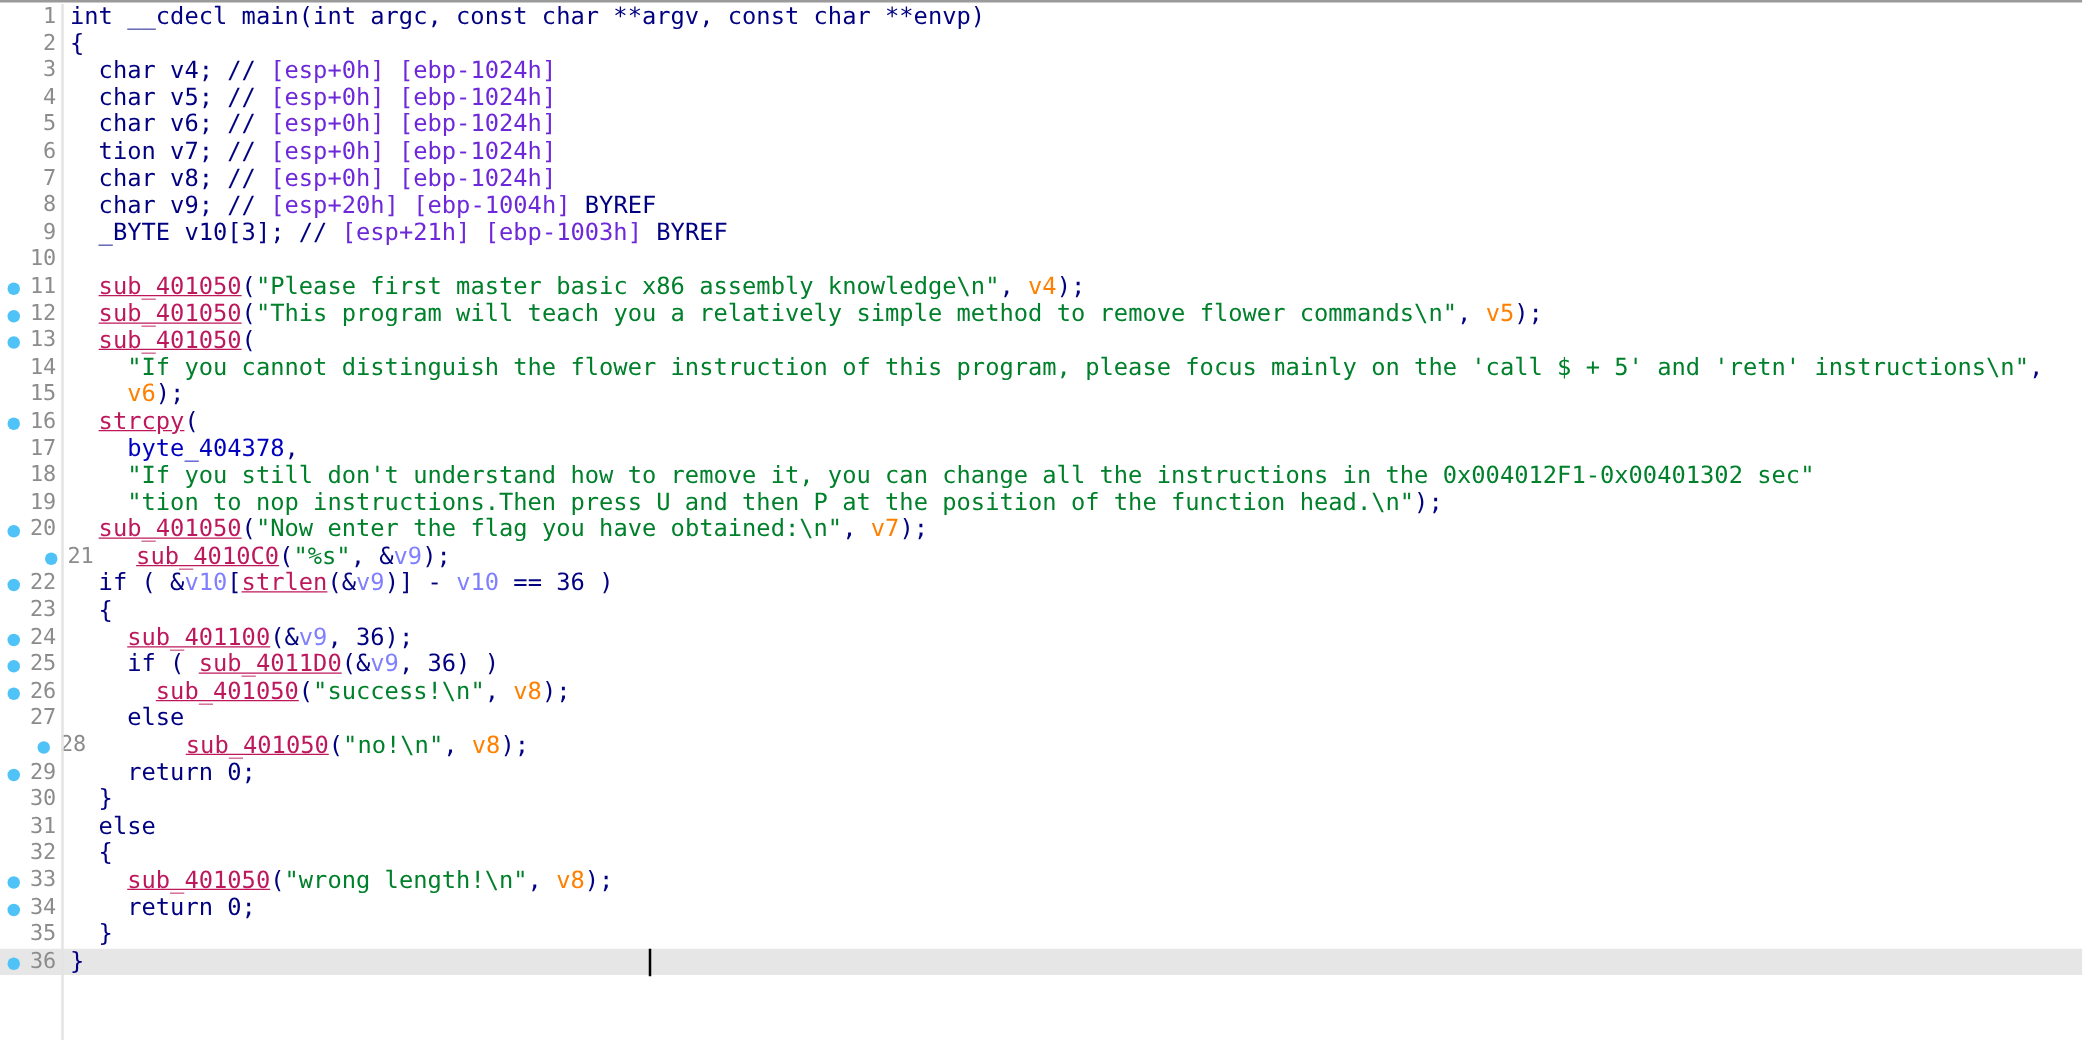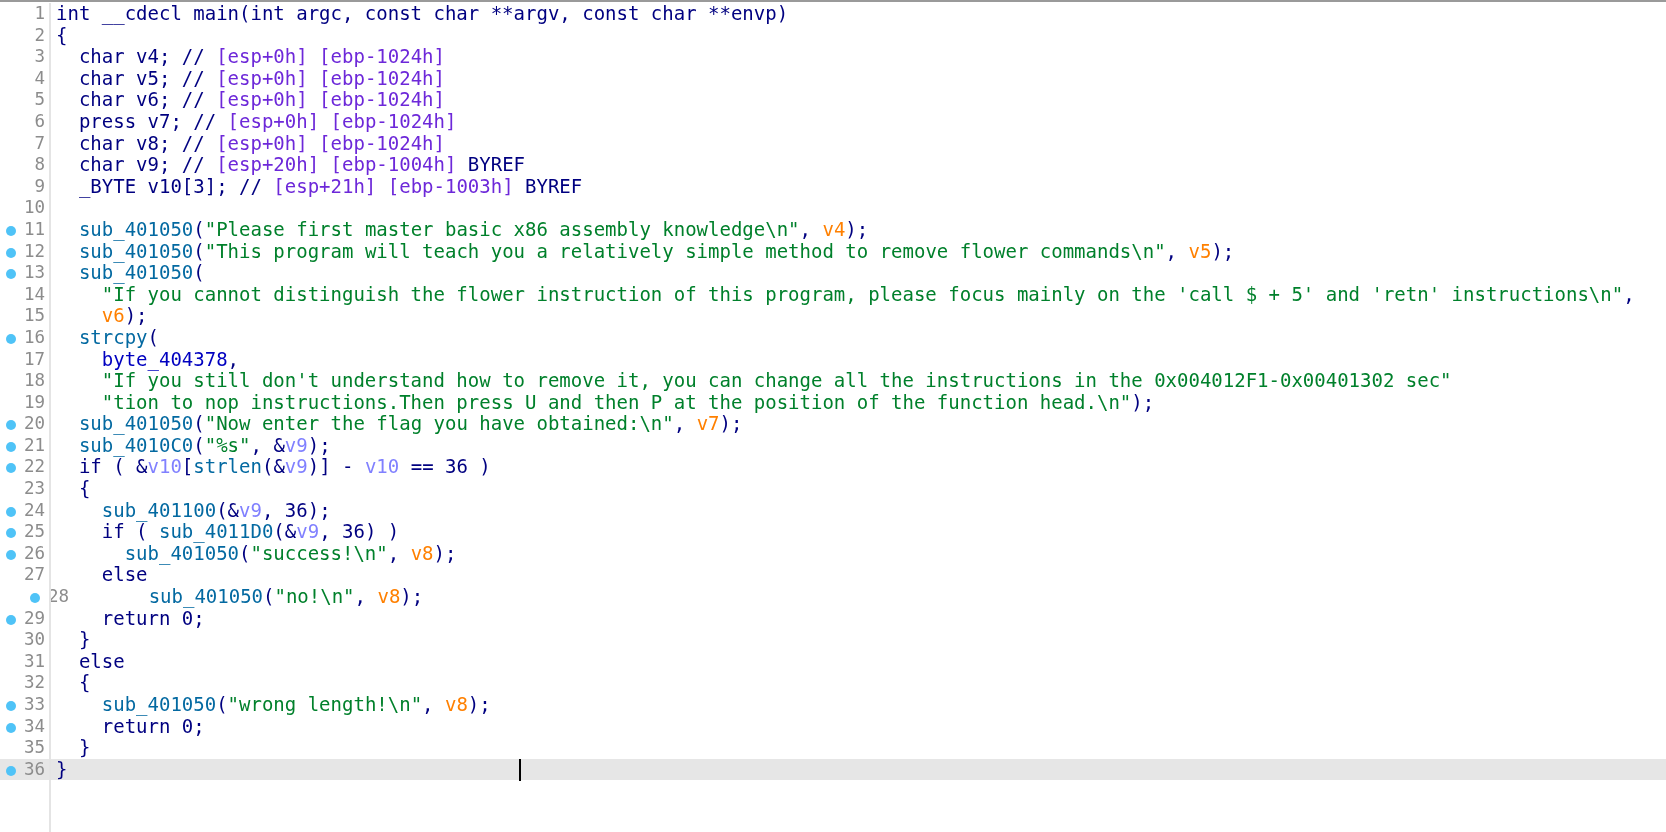--- a/index.html
+++ b/index.html
@@ -91,21 +91,21 @@
     position: absolute;
     left: 56px;
     top: 0;
     white-space: pre;
     font-size: 19px;
     letter-spacing: 0px;
   }
 
   
   .t-kw      { color: #000080; }
-  .t-fn      { color: #0369a1; font-weight: normal; }  
+  .t-fn      { color: #be185d; font-weight: normal; text-decoration: underline; }  
   .t-str     { color: #00802b; }
   .t-lvar    { color: #8080ff; }  
   .t-cmt     { color: #000080; }  
   .t-stk     { color: #6d28d9; }  
   .t-arg     { color: #ff8000; }  
   .t-gvar    { color: #0000c0; }  
   .t-byref   { color: #000080; }
 
   #text-caret {
     position: absolute;
@@ -125,36 +125,36 @@
   <div id="top-divider"></div>
 
   <div id="gutter-rule"></div>
 
   <div id="code-lines">
       <div class="code-line" style="height: 21.6px; line-height: 21.6px;"><span class="bp-dot empty"></span><span class="lineno">1</span><span class="linetext"><span class="t-kw">int __cdecl main(int argc, const char **argv, const char **envp)</span></span></div>
       <div class="code-line" style="height: 21.6px; line-height: 21.6px;"><span class="bp-dot empty"></span><span class="lineno">2</span><span class="linetext"><span class="t-kw">{</span></span></div>
       <div class="code-line" style="height: 21.6px; line-height: 21.6px;"><span class="bp-dot empty"></span><span class="lineno">3</span><span class="linetext"><span class="t-kw">  char v4; </span><span class="t-cmt">// </span><span class="t-stk">[esp+0h] [ebp-1024h]</span></span></div>
       <div class="code-line" style="height: 21.6px; line-height: 21.6px;"><span class="bp-dot empty"></span><span class="lineno">4</span><span class="linetext"><span class="t-kw">  char v5; </span><span class="t-cmt">// </span><span class="t-stk">[esp+0h] [ebp-1024h]</span></span></div>
       <div class="code-line" style="height: 21.6px; line-height: 21.6px;"><span class="bp-dot empty"></span><span class="lineno">5</span><span class="linetext"><span class="t-kw">  char v6; </span><span class="t-cmt">// </span><span class="t-stk">[esp+0h] [ebp-1024h]</span></span></div>
-      <div class="code-line" style="height: 21.6px; line-height: 21.6px;"><span class="bp-dot empty"></span><span class="lineno">6</span><span class="linetext"><span class="t-kw">  press v7; </span><span class="t-cmt">// </span><span class="t-stk">[esp+0h] [ebp-1024h]</span></span></div>
+      <div class="code-line" style="height: 21.6px; line-height: 21.6px;"><span class="bp-dot empty"></span><span class="lineno">6</span><span class="linetext"><span class="t-kw">  tion v7; </span><span class="t-cmt">// </span><span class="t-stk">[esp+0h] [ebp-1024h]</span></span></div>
       <div class="code-line" style="height: 21.6px; line-height: 21.6px;"><span class="bp-dot empty"></span><span class="lineno">7</span><span class="linetext"><span class="t-kw">  char v8; </span><span class="t-cmt">// </span><span class="t-stk">[esp+0h] [ebp-1024h]</span></span></div>
       <div class="code-line" style="height: 21.6px; line-height: 21.6px;"><span class="bp-dot empty"></span><span class="lineno">8</span><span class="linetext"><span class="t-kw">  char v9; </span><span class="t-cmt">// </span><span class="t-stk">[esp+20h] [ebp-1004h] </span><span class="t-byref">BYREF</span></span></div>
       <div class="code-line" style="height: 21.6px; line-height: 21.6px;"><span class="bp-dot empty"></span><span class="lineno">9</span><span class="linetext"><span class="t-kw">  _BYTE v10[3]; </span><span class="t-cmt">// </span><span class="t-stk">[esp+21h] [ebp-1003h] </span><span class="t-byref">BYREF</span></span></div>
       <div class="code-line" style="height: 21.6px; line-height: 21.6px;"><span class="bp-dot empty"></span><span class="lineno">10</span><span class="linetext"><span class="t-kw"></span></span></div>
       <div class="code-line" style="height: 21.6px; line-height: 21.6px;"><span class="bp-dot"></span><span class="lineno">11</span><span class="linetext"><span class="t-kw">  </span><span class="t-fn">sub_401050</span><span class="t-kw">(</span><span class="t-str">"Please first master basic x86 assembly knowledge\n"</span><span class="t-kw">, </span><span class="t-arg">v4</span><span class="t-kw">);</span></span></div>
       <div class="code-line" style="height: 21.6px; line-height: 21.6px;"><span class="bp-dot"></span><span class="lineno">12</span><span class="linetext"><span class="t-kw">  </span><span class="t-fn">sub_401050</span><span class="t-kw">(</span><span class="t-str">"This program will teach you a relatively simple method to remove flower commands\n"</span><span class="t-kw">, </span><span class="t-arg">v5</span><span class="t-kw">);</span></span></div>
       <div class="code-line" style="height: 21.6px; line-height: 21.6px;"><span class="bp-dot"></span><span class="lineno">13</span><span class="linetext"><span class="t-kw">  </span><span class="t-fn">sub_401050</span><span class="t-kw">(</span></span></div>
       <div class="code-line" style="height: 21.6px; line-height: 21.6px; padding-left: 24px;"><span class="bp-dot empty"></span><span class="lineno">14</span><span class="linetext"><span class="t-kw">    </span><span class="t-str">"If you cannot distinguish the flower instruction of this program, please focus mainly on the 'call $ + 5' and 'retn' instructions\n"</span><span class="t-kw">,</span></span></div>
       <div class="code-line" style="height: 21.6px; line-height: 21.6px;"><span class="bp-dot empty"></span><span class="lineno">15</span><span class="linetext"><span class="t-kw">    </span><span class="t-arg">v6</span><span class="t-kw">);</span></span></div>
       <div class="code-line" style="height: 21.6px; line-height: 21.6px;"><span class="bp-dot"></span><span class="lineno">16</span><span class="linetext"><span class="t-kw">  </span><span class="t-fn">strcpy</span><span class="t-kw">(</span></span></div>
       <div class="code-line" style="height: 21.6px; line-height: 21.6px;"><span class="bp-dot empty"></span><span class="lineno">17</span><span class="linetext"><span class="t-kw">    </span><span class="t-gvar">byte_404378</span><span class="t-kw">,</span></span></div>
       <div class="code-line" style="height: 21.6px; line-height: 21.6px;"><span class="bp-dot empty"></span><span class="lineno">18</span><span class="linetext"><span class="t-kw">    </span><span class="t-str">"If you still don't understand how to remove it, you can change all the instructions in the 0x004012F1-0x00401302 sec"</span></span></div>
       <div class="code-line" style="height: 21.6px; line-height: 21.6px;"><span class="bp-dot empty"></span><span class="lineno">19</span><span class="linetext"><span class="t-kw">    </span><span class="t-str">"tion to nop instructions.Then press U and then P at the position of the function head.\n"</span><span class="t-kw">);</span></span></div>
       <div class="code-line" style="height: 21.6px; line-height: 21.6px;"><span class="bp-dot"></span><span class="lineno">20</span><span class="linetext"><span class="t-kw">  </span><span class="t-fn">sub_401050</span><span class="t-kw">(</span><span class="t-str">"Now enter the flag you have obtained:\n"</span><span class="t-kw">, </span><span class="t-arg">v7</span><span class="t-kw">);</span></span></div>
-      <div class="code-line" style="height: 21.6px; line-height: 21.6px;"><span class="bp-dot"></span><span class="lineno">21</span><span class="linetext"><span class="t-kw">  </span><span class="t-fn">sub_4010C0</span><span class="t-kw">(</span><span class="t-str">"%s"</span><span class="t-kw">, &amp;</span><span class="t-lvar">v9</span><span class="t-kw">);</span></span></div>
+      <div class="code-line" style="height: 21.6px; line-height: 21.6px; margin-left: 30px;"><span class="bp-dot"></span><span class="lineno">21</span><span class="linetext"><span class="t-kw">  </span><span class="t-fn">sub_4010C0</span><span class="t-kw">(</span><span class="t-str">"%s"</span><span class="t-kw">, &amp;</span><span class="t-lvar">v9</span><span class="t-kw">);</span></span></div>
       <div class="code-line" style="height: 21.6px; line-height: 21.6px;"><span class="bp-dot"></span><span class="lineno">22</span><span class="linetext"><span class="t-kw">  if ( &amp;</span><span class="t-lvar">v10</span><span class="t-kw">[</span><span class="t-fn">strlen</span><span class="t-kw">(&amp;</span><span class="t-lvar">v9</span><span class="t-kw">)] - </span><span class="t-lvar">v10</span><span class="t-kw"> == 36 )</span></span></div>
       <div class="code-line" style="height: 21.6px; line-height: 21.6px;"><span class="bp-dot empty"></span><span class="lineno">23</span><span class="linetext"><span class="t-kw">  {</span></span></div>
       <div class="code-line" style="height: 21.6px; line-height: 21.6px;"><span class="bp-dot"></span><span class="lineno">24</span><span class="linetext"><span class="t-kw">    </span><span class="t-fn">sub_401100</span><span class="t-kw">(&amp;</span><span class="t-lvar">v9</span><span class="t-kw">, 36);</span></span></div>
       <div class="code-line" style="height: 21.6px; line-height: 21.6px;"><span class="bp-dot"></span><span class="lineno">25</span><span class="linetext"><span class="t-kw">    if ( </span><span class="t-fn">sub_4011D0</span><span class="t-kw">(&amp;</span><span class="t-lvar">v9</span><span class="t-kw">, 36) )</span></span></div>
       <div class="code-line" style="height: 21.6px; line-height: 21.6px;"><span class="bp-dot"></span><span class="lineno">26</span><span class="linetext"><span class="t-kw">      </span><span class="t-fn">sub_401050</span><span class="t-kw">(</span><span class="t-str">"success!\n"</span><span class="t-kw">, </span><span class="t-arg">v8</span><span class="t-kw">);</span></span></div>
       <div class="code-line" style="height: 21.6px; line-height: 21.6px;"><span class="bp-dot empty"></span><span class="lineno">27</span><span class="linetext"><span class="t-kw">    else</span></span></div>
       <div class="code-line" style="height: 21.6px; line-height: 21.6px; margin-left: 24px;"><span class="bp-dot"></span><span class="lineno">28</span><span class="linetext"><span class="t-kw">      </span><span class="t-fn">sub_401050</span><span class="t-kw">(</span><span class="t-str">"no!\n"</span><span class="t-kw">, </span><span class="t-arg">v8</span><span class="t-kw">);</span></span></div>
       <div class="code-line" style="height: 21.6px; line-height: 21.6px;"><span class="bp-dot"></span><span class="lineno">29</span><span class="linetext"><span class="t-kw">    return 0;</span></span></div>
       <div class="code-line" style="height: 21.6px; line-height: 21.6px;"><span class="bp-dot empty"></span><span class="lineno">30</span><span class="linetext"><span class="t-kw">  }</span></span></div>
       <div class="code-line" style="height: 21.6px; line-height: 21.6px;"><span class="bp-dot empty"></span><span class="lineno">31</span><span class="linetext"><span class="t-kw">  else</span></span></div>

